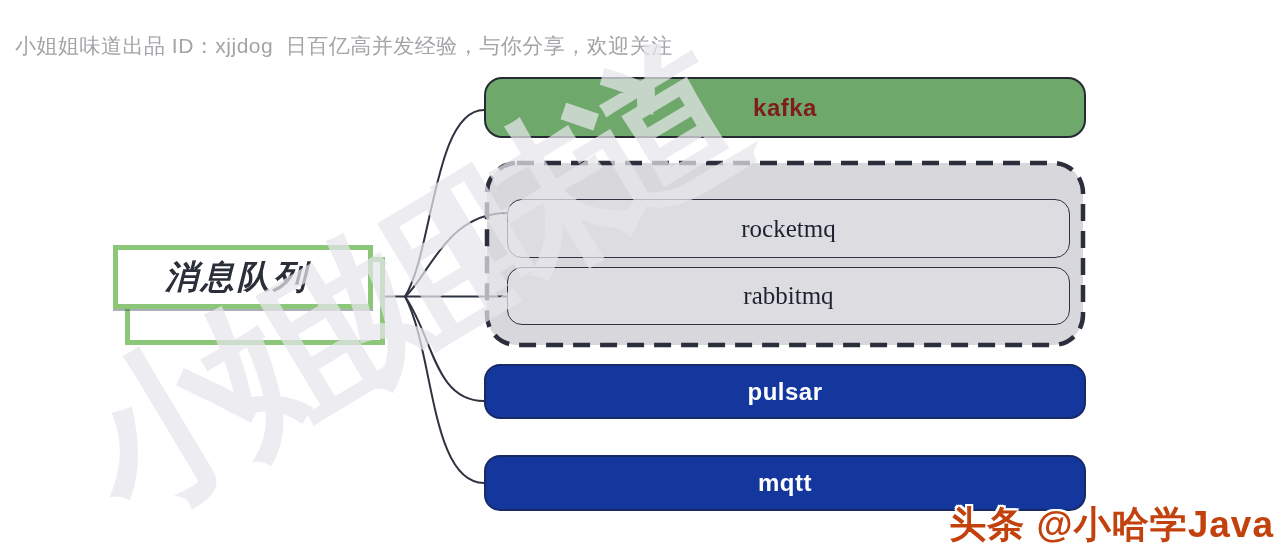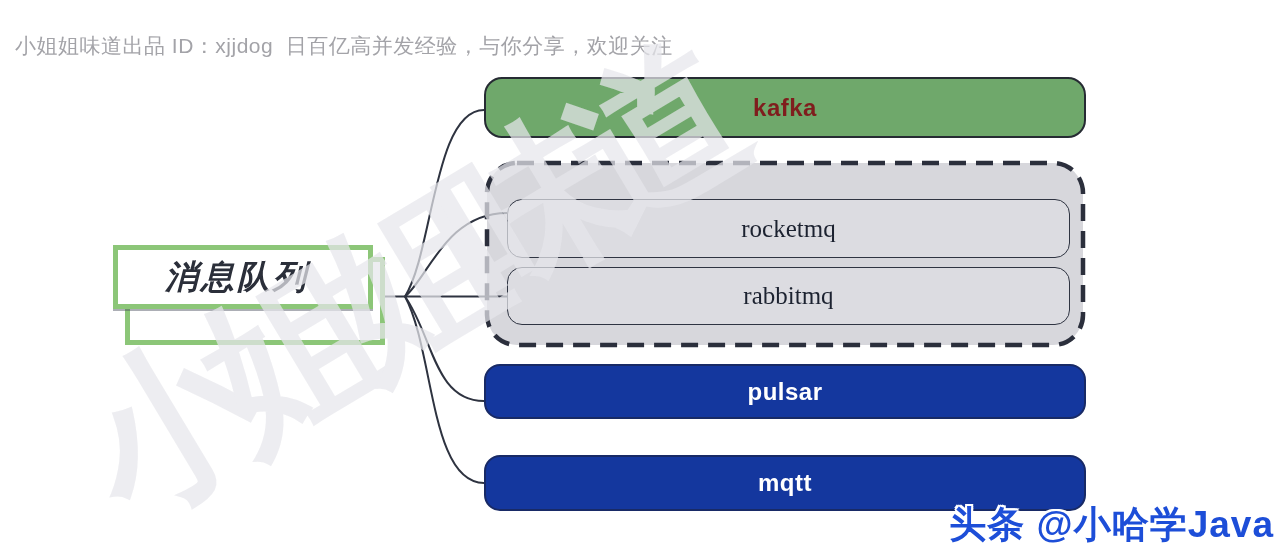--- a/index.html
+++ b/index.html
@@ -125,21 +125,21 @@
     pointer-events:none;
   }
 
   
   .credit {
     position:absolute;
     right:6px; bottom:4px;
     font-size:37px;
     font-weight:800;
     letter-spacing:1px;
-    color:#1d4ed8;
+    color:#c2410c;
     text-shadow:
       -2px -2px 0 #fff, 2px -2px 0 #fff,
       -2px  2px 0 #fff, 2px  2px 0 #fff,
       -2px  0   0 #fff, 2px  0   0 #fff,
        0   -2px 0 #fff, 0    2px 0 #fff;
     z-index:7;
   }
 </style>
 </head>
 <body>

